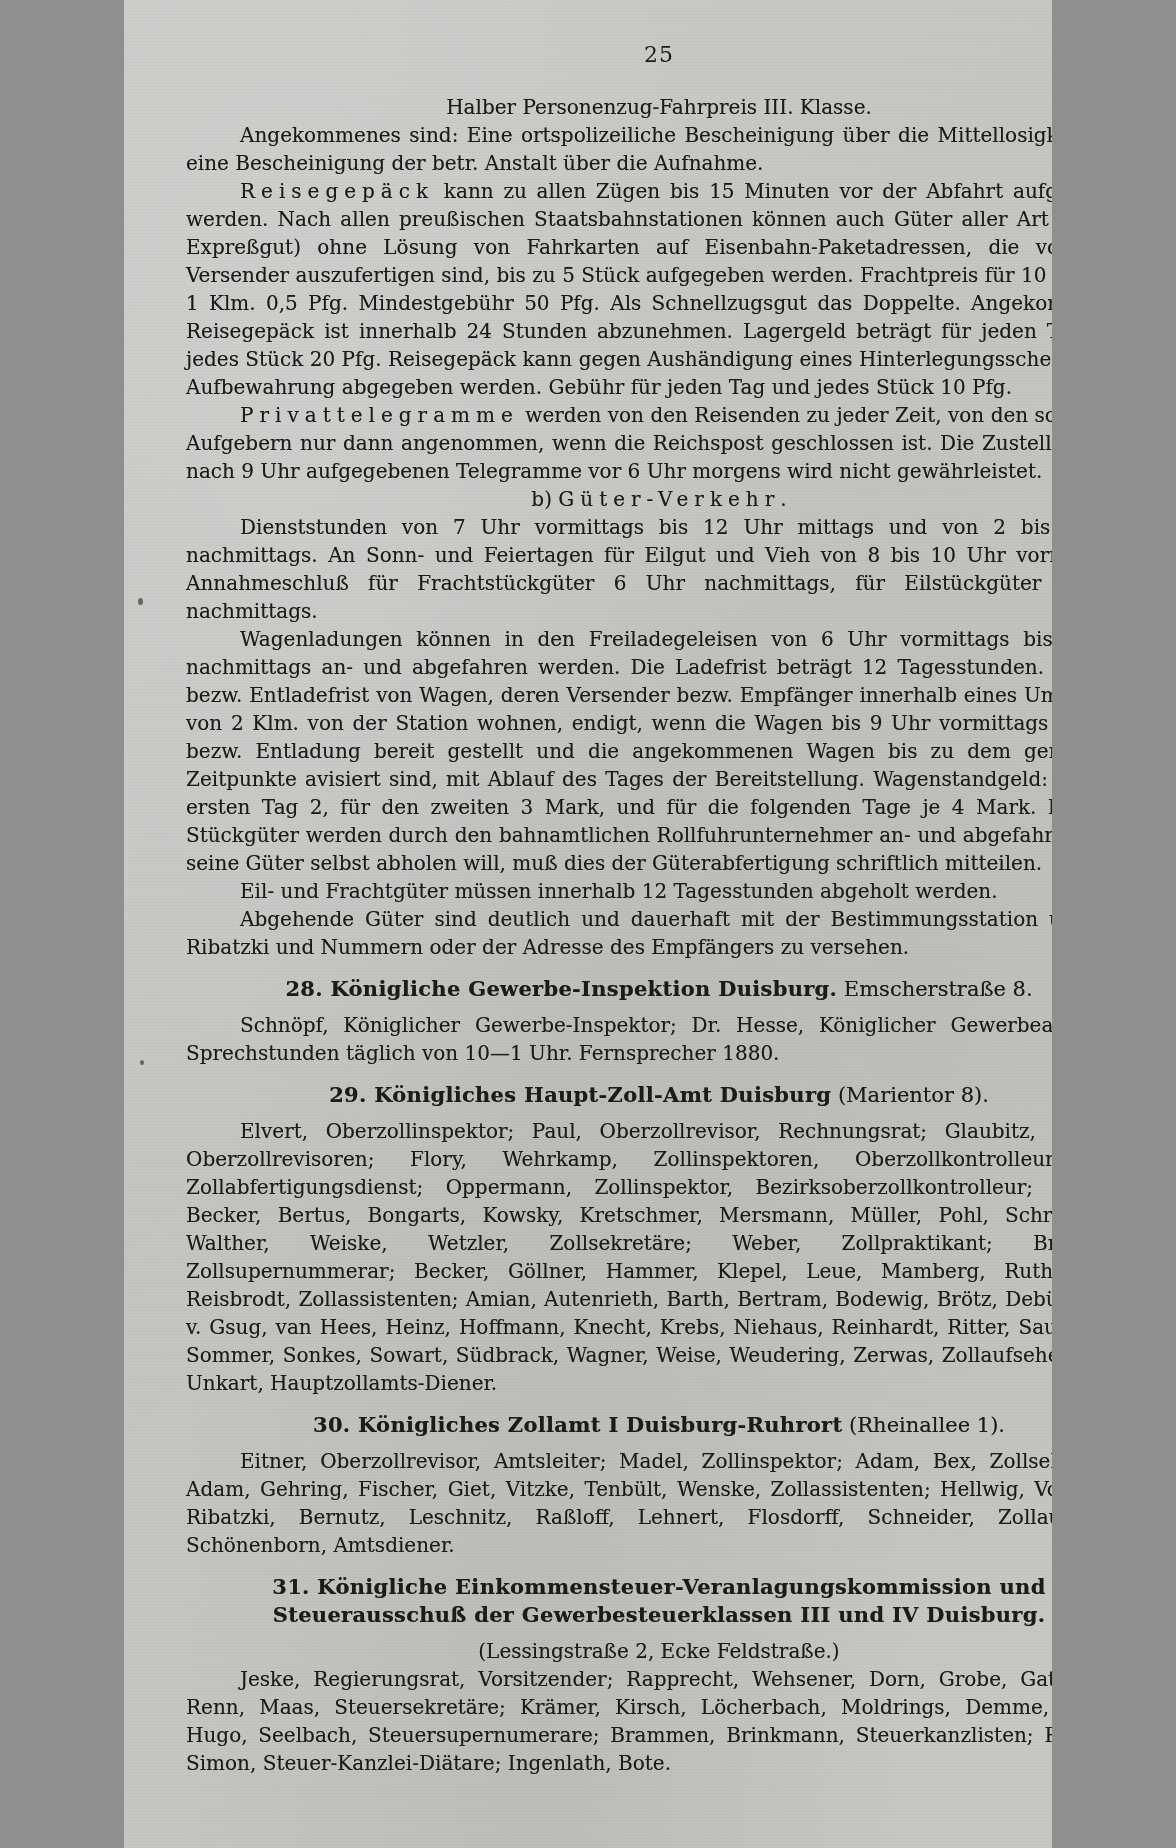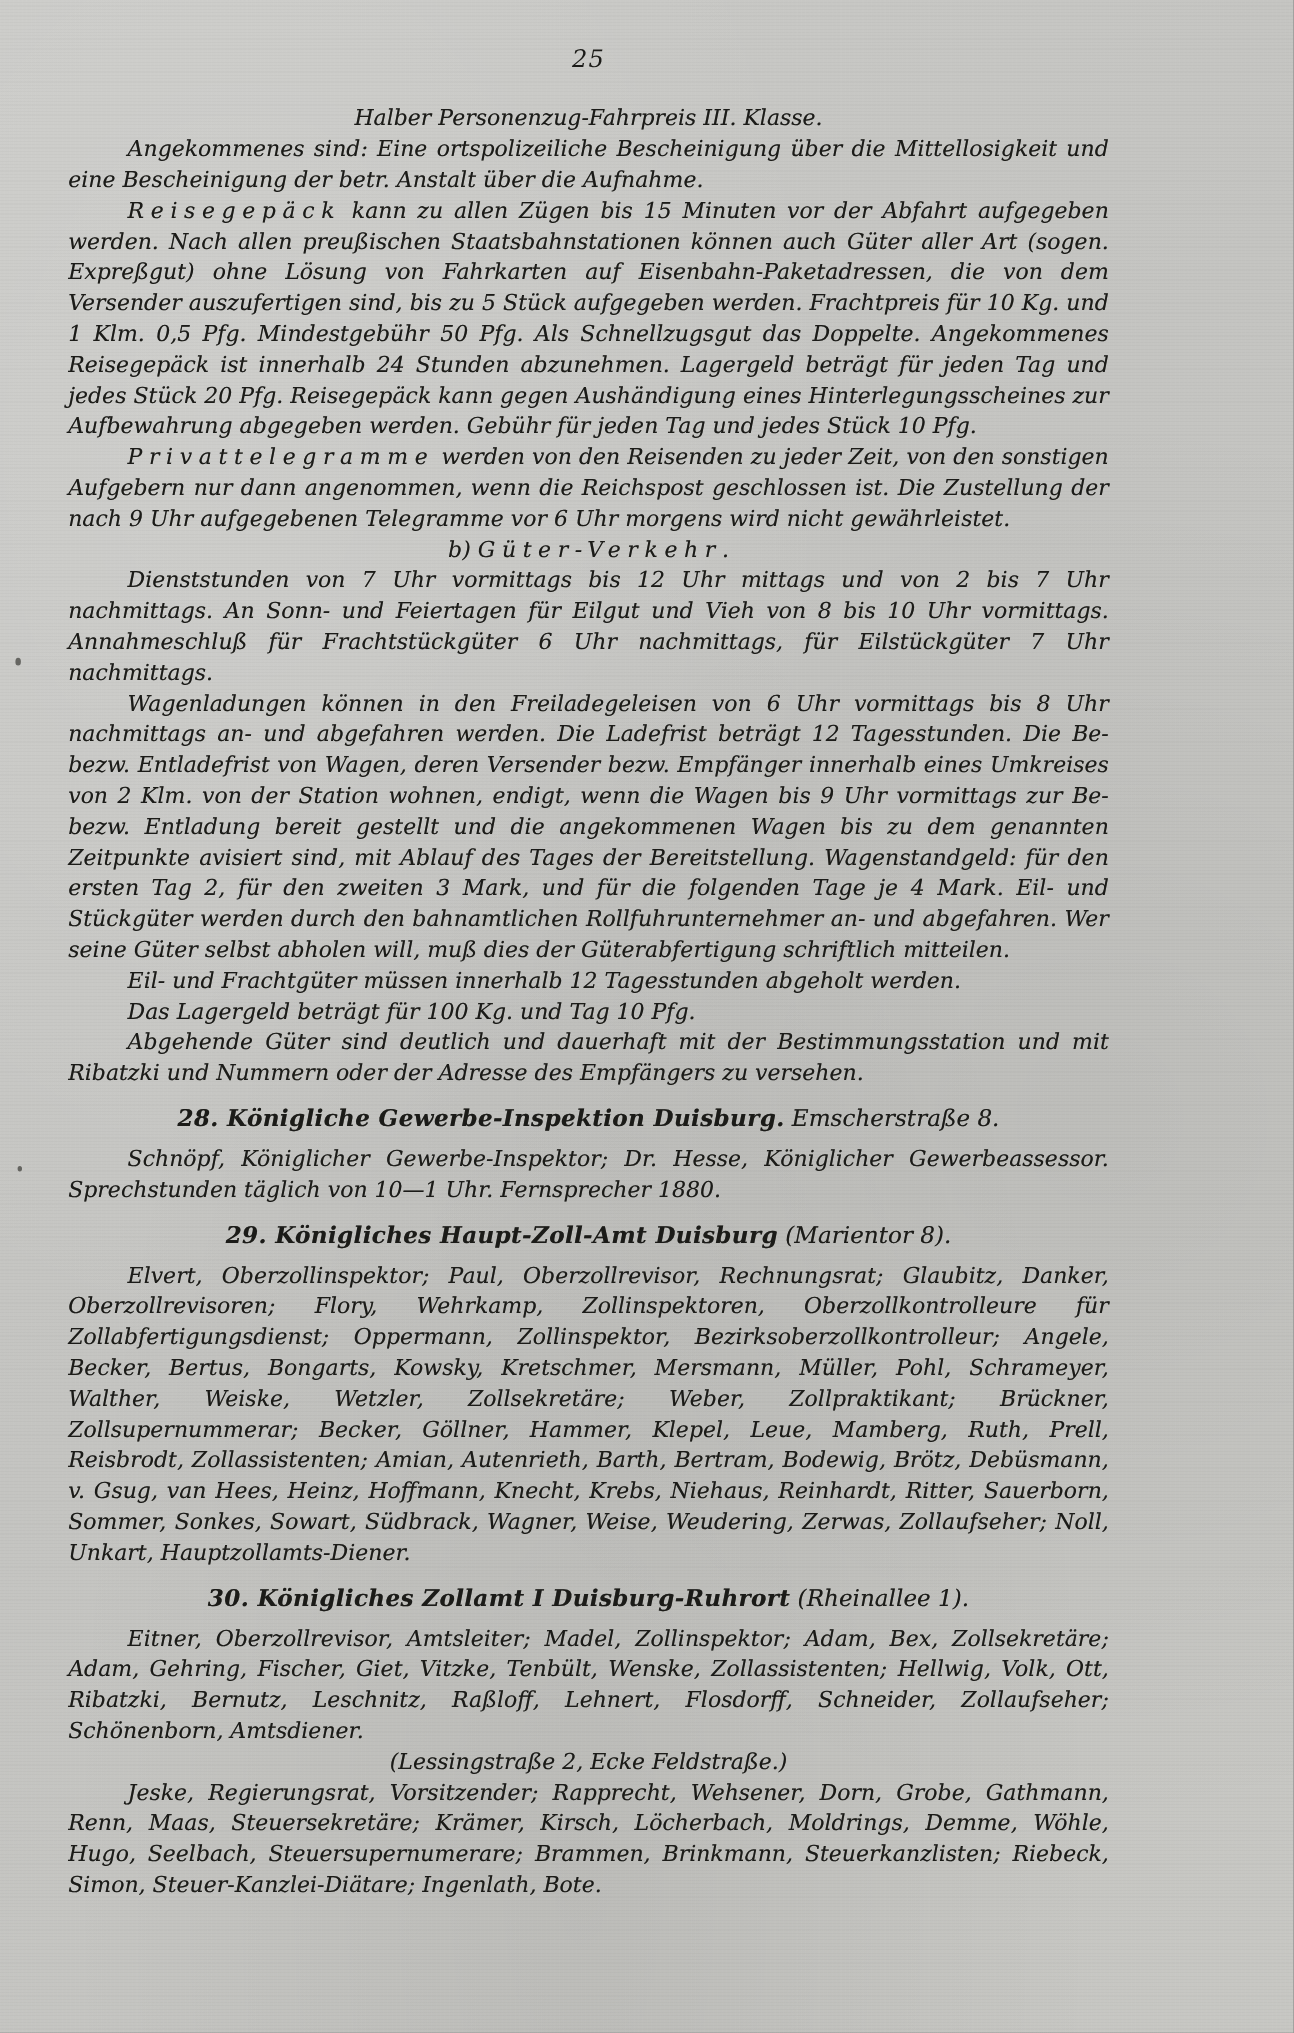--- a/index.html
+++ b/index.html
@@ -1,28 +1,27 @@
 <!DOCTYPE html>
 <html><head>
 <meta charset="utf-8">
 <style>
   html,body { margin:0; padding:0; background:#8f8f8d; }
   .sheet {
     position:relative;
-    width:1176px; height:1848px;
+    width:928px; height:1848px;
     margin:0 auto;
     background:
       radial-gradient(ellipse at 18% 22%, rgba(255,255,255,0.10), transparent 42%),
       radial-gradient(ellipse at 85% 55%, rgba(0,0,0,0.045), transparent 46%),
       radial-gradient(ellipse at 45% 92%, rgba(0,0,0,0.05), transparent 52%),
       linear-gradient(135deg, #cbcbc8 0%, #c4c4c1 45%, #c7c7c3 100%);
     overflow:hidden;
     font-family:"DejaVu Serif", serif;
     color:#1b1b18;
-    font-style:italic;
   }
   .sheet::before {
     content:""; position:absolute; inset:0; pointer-events:none;
     background:
       repeating-linear-gradient(0deg, rgba(0,0,0,0.018) 0 1px, transparent 1px 3px),
       repeating-linear-gradient(90deg, rgba(255,255,255,0.02) 0 1px, transparent 1px 4px);
   }
   .text-col {
     position:absolute; left:62px; top:42px; width:946px;
   }
@@ -62,25 +61,25 @@
     <div class="page-number">25</div>
     <div id="blocks-host">
         <div class="block center"><span>Halber Personenzug-Fahrpreis III. Klasse.</span></div>
         <div class="block para"><span>Angekommenes sind: Eine ortspolizeiliche Bescheinigung über die Mittellosigkeit und eine Bescheinigung der betr. Anstalt über die Aufnahme.</span></div>
         <div class="block para"><span class="spaced">Reisegepäck</span><span> kann zu allen Zügen bis 15 Minuten vor der Abfahrt aufgegeben werden. Nach allen preußischen Staatsbahnstationen können auch Güter aller Art (sogen. Expreßgut) ohne Lösung von Fahrkarten auf Eisenbahn-Paketadressen, die von dem Versender auszufertigen sind, bis zu 5 Stück aufgegeben werden. Frachtpreis für 10 Kg. und 1 Klm. 0,5 Pfg. Mindestgebühr 50 Pfg. Als Schnellzugsgut das Doppelte. Angekommenes Reisegepäck ist innerhalb 24 Stunden abzunehmen. Lagergeld beträgt für jeden Tag und jedes Stück 20 Pfg. Reisegepäck kann gegen Aushändigung eines Hinterlegungsscheines zur Aufbewahrung abgegeben werden. Gebühr für jeden Tag und jedes Stück 10 Pfg.</span></div>
         <div class="block para"><span class="spaced">Privattelegramme</span><span> werden von den Reisenden zu jeder Zeit, von den sonstigen Aufgebern nur dann angenommen, wenn die Reichspost geschlossen ist. Die Zustellung der nach 9 Uhr aufgegebenen Telegramme vor 6 Uhr morgens wird nicht gewährleistet.</span></div>
         <div class="block center"><span>b) </span><span class="spaced">Güter-Verkehr</span><span>.</span></div>
         <div class="block para"><span>Dienststunden von 7 Uhr vormittags bis 12 Uhr mittags und von 2 bis 7 Uhr nachmittags. An Sonn- und Feiertagen für Eilgut und Vieh von 8 bis 10 Uhr vormittags. Annahmeschluß für Frachtstückgüter 6 Uhr nachmittags, für Eilstückgüter 7 Uhr nachmittags.</span></div>
         <div class="block para"><span>Wagenladungen können in den Freiladegeleisen von 6 Uhr vormittags bis 8 Uhr nachmittags an- und abgefahren werden. Die Ladefrist beträgt 12 Tagesstunden. Die Be- bezw. Entladefrist von Wagen, deren Versender bezw. Empfänger innerhalb eines Umkreises von 2 Klm. von der Station wohnen, endigt, wenn die Wagen bis 9 Uhr vormittags zur Be- bezw. Entladung bereit gestellt und die angekommenen Wagen bis zu dem genannten Zeitpunkte avisiert sind, mit Ablauf des Tages der Bereitstellung. Wagenstandgeld: für den ersten Tag 2, für den zweiten 3 Mark, und für die folgenden Tage je 4 Mark. Eil- und Stückgüter werden durch den bahnamtlichen Rollfuhrunternehmer an- und abgefahren. Wer seine Güter selbst abholen will, muß dies der Güterabfertigung schriftlich mitteilen.</span></div>
         <div class="block para"><span>Eil- und Frachtgüter müssen innerhalb 12 Tagesstunden abgeholt werden.</span></div>
-        <div class="block para"><span>Das Lagergeld beträgt für 100 Kg. und Tag 10 Pfg.</span></div>
         <div class="block para"><span>Abgehende Güter sind deutlich und dauerhaft mit der Bestimmungsstation und mit Ribatzki und Nummern oder der Adresse des Empfängers zu versehen.</span></div>
         <div class="block heading"><span class="bold">28. Königliche Gewerbe-Inspektion Duisburg.</span><span> Emscherstraße 8.</span></div>
         <div class="block para"><span>Schnöpf, Königlicher Gewerbe-Inspektor; Dr. Hesse, Königlicher Gewerbeassessor. Sprechstunden täglich von 10—1 Uhr. Fernsprecher 1880.</span></div>
         <div class="block heading"><span class="bold">29. Königliches Haupt-Zoll-Amt Duisburg</span><span> (Marientor 8).</span></div>
         <div class="block para"><span>Elvert, Oberzollinspektor; Paul, Oberzollrevisor, Rechnungsrat; Glaubitz, Danker, Oberzollrevisoren; Flory, Wehrkamp, Zollinspektoren, Oberzollkontrolleure für Zollabfertigungsdienst; Oppermann, Zollinspektor, Bezirksoberzollkontrolleur; Angele, Becker, Bertus, Bongarts, Kowsky, Kretschmer, Mersmann, Müller, Pohl, Schrameyer, Walther, Weiske, Wetzler, Zollsekretäre; Weber, Zollpraktikant; Brückner, Zollsupernummerar; Becker, Göllner, Hammer, Klepel, Leue, Mamberg, Ruth, Prell, Reisbrodt, Zollassistenten; Amian, Autenrieth, Barth, Bertram, Bodewig, Brötz, Debüsmann, v. Gsug, van Hees, Heinz, Hoffmann, Knecht, Krebs, Niehaus, Reinhardt, Ritter, Sauerborn, Sommer, Sonkes, Sowart, Südbrack, Wagner, Weise, Weudering, Zerwas, Zollaufseher; Noll, Unkart, Hauptzollamts-Diener.</span></div>
         <div class="block heading"><span class="bold">30. Königliches Zollamt I Duisburg-Ruhrort</span><span> (Rheinallee 1).</span></div>
         <div class="block para"><span>Eitner, Oberzollrevisor, Amtsleiter; Madel, Zollinspektor; Adam, Bex, Zollsekretäre; Adam, Gehring, Fischer, Giet, Vitzke, Tenbült, Wenske, Zollassistenten; Hellwig, Volk, Ott, Ribatzki, Bernutz, Leschnitz, Raßloff, Lehnert, Flosdorff, Schneider, Zollaufseher; Schönenborn, Amtsdiener.</span></div>
+        <div class="block heading"><span class="bold">31. Königliche Einkommensteuer-Veranlagungskommission und Steuerausschuß der Gewerbesteuerklassen III und IV Duisburg.</span></div>
         <div class="block center"><span>(Lessingstraße 2, Ecke Feldstraße.)</span></div>
         <div class="block para"><span>Jeske, Regierungsrat, Vorsitzender; Rapprecht, Wehsener, Dorn, Grobe, Gathmann, Renn, Maas, Steuersekretäre; Krämer, Kirsch, Löcherbach, Moldrings, Demme, Wöhle, Hugo, Seelbach, Steuersupernumerare; Brammen, Brinkmann, Steuerkanzlisten; Riebeck, Simon, Steuer-Kanzlei-Diätare; Ingenlath, Bote.</span></div>
       </div>
   </div>
 </div>
 
 </body></html>

